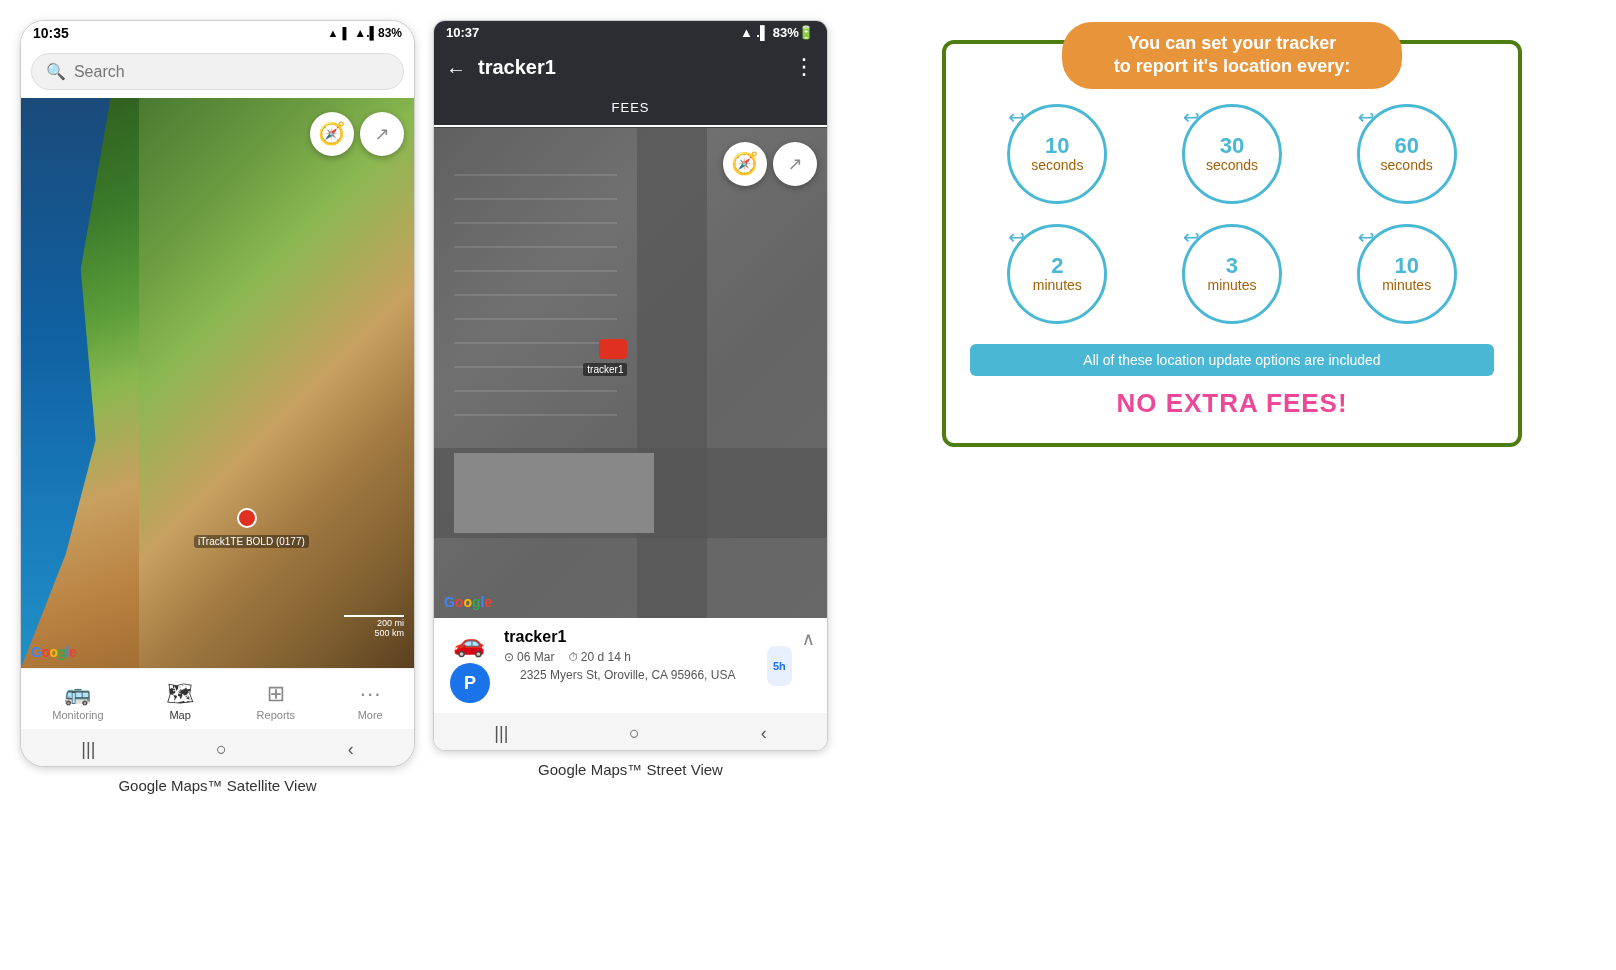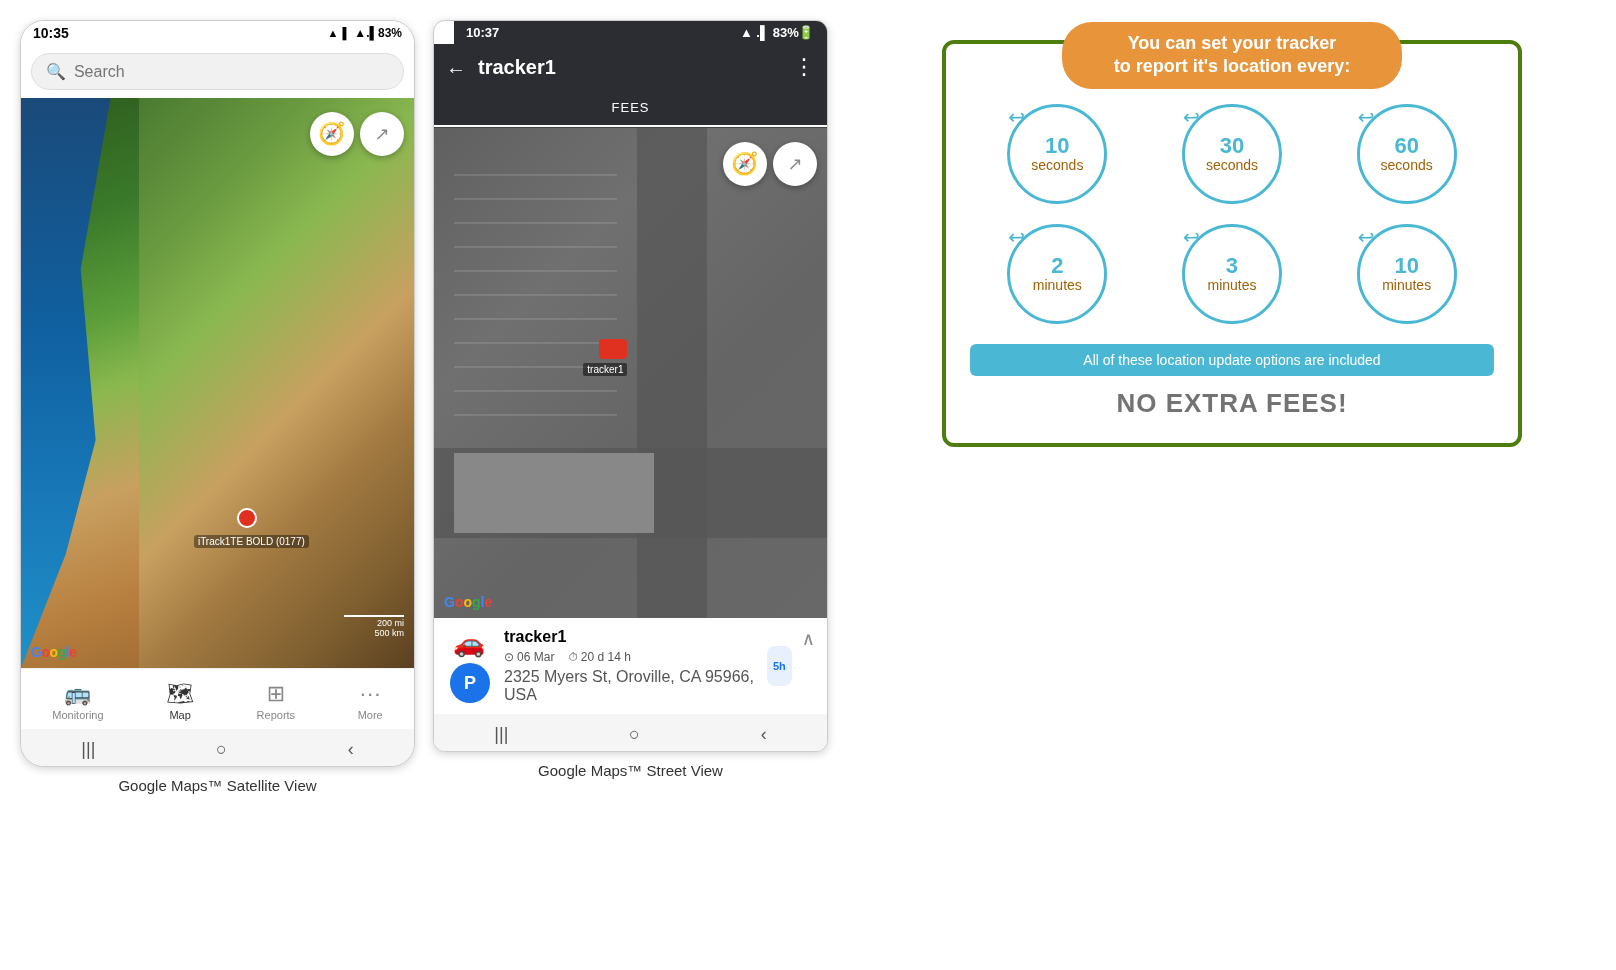--- a/index.html
+++ b/index.html
@@ -192,21 +192,20 @@
     }
     .phone2-status-bar {
       display: flex;
       justify-content: space-between;
       align-items: center;
       padding: 4px 12px;
       background: #2b2d33;
       color: #fff;
       font-size: 13px;
       font-weight: 600;
-      margin-left: 20px;
     }
     .phone2-header {
       display: flex;
       align-items: center;
       padding: 10px 12px;
       background: #2b2d33;
       color: #fff;
       gap: 12px;
     }
     .phone2-header .back-btn { font-size: 20px; cursor: pointer; }
@@ -334,21 +333,21 @@
     .tracker-info-details { flex: 1; }
     .tracker-info-name { font-size: 16px; font-weight: 600; margin-bottom: 4px; }
     .tracker-info-meta {
       display: flex;
       gap: 14px;
       font-size: 12px;
       color: #555;
       margin-bottom: 4px;
     }
     .tracker-info-meta span { display: flex; align-items: center; gap: 3px; }
-    .tracker-info-addr { font-size: 16px; color: #555; }
+    .tracker-info-addr { font-size: 12px; color: #555; margin-left: 16px; }
     .badge-5h {
       background: #e8f0fe;
       color: #1a73e8;
       font-size: 11px;
       font-weight: 600;
       padding: 14px 6px;
       border-radius: 8px;
       align-self: center;
     }
     .card-expand-btn {
@@ -436,21 +435,21 @@
       border-radius: 6px;
       padding: 8px 14px;
       font-size: 14px;
       margin-bottom: 12px;
       font-weight: 500;
     }
     .no-extra-fees {
       text-align: center;
       font-size: 26px;
       font-weight: 900;
-      color: #737373;
+      color: #ec4899;
       letter-spacing: 1px;
     }
 
     
     .phones-col {
       display: flex;
       flex-direction: row;
       gap: 18px;
       padding: 20px 10px 0 20px;
     }

